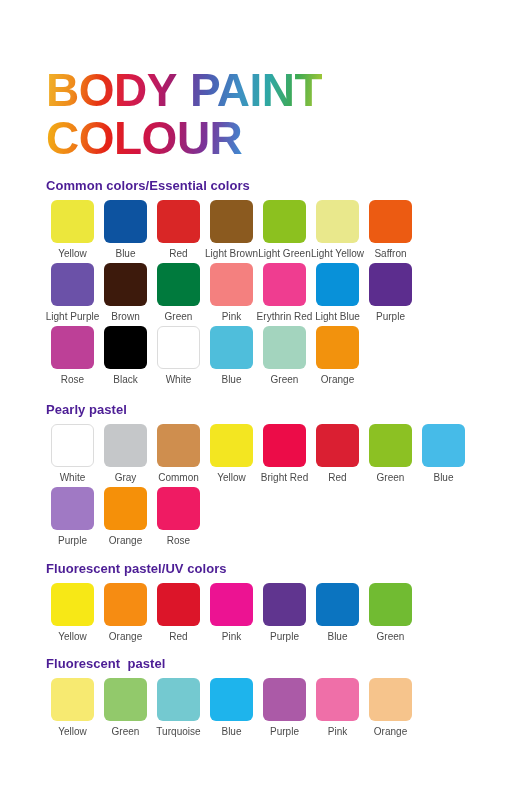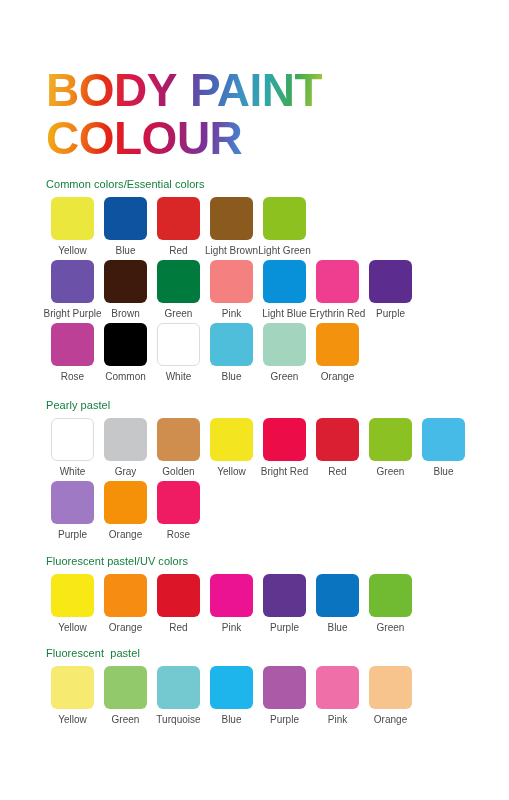--- a/index.html
+++ b/index.html
@@ -46,23 +46,23 @@
   }
   .title-line-1 { margin-bottom: 2px; }
   .title-word { display: inline-block; }
   .title-space { display: inline-block; width: 13px; }
 
   
   .section {
     padding: 0 0 0 46px;
   }
   .section-title {
-    font-size: 11px;
-    font-weight: normal;
-    color: #15803d;
+    font-size: 13px;
+    font-weight: bold;
+    color: #4c1d95;
     margin: 0 0 7px 0;
     letter-spacing: 0.05px;
     white-space: pre;
   }
   .sec-common   { margin-top: 17px; }
   .sec-pearly   { margin-top: 17px; }
   .sec-fluo     { margin-top: 15px; }
   .sec-pastel   { margin-top: 14px; }
 
   .swatch-row {
@@ -124,59 +124,67 @@
             <div class="swatch-label">Red</div>
           </div>
           <div class="swatch-cell">
             <div class="swatch" style="background: rgb(139, 90, 31);"></div>
             <div class="swatch-label">Light Brown</div>
           </div>
           <div class="swatch-cell">
             <div class="swatch" style="background: rgb(140, 193, 31);"></div>
             <div class="swatch-label">Light Green</div>
           </div>
+          <div class="swatch-cell">
+            <div class="swatch" style="background: rgb(233, 232, 140);"></div>
+            <div class="swatch-label">Light Yellow</div>
+          </div>
+          <div class="swatch-cell">
+            <div class="swatch" style="background: rgb(236, 91, 18);"></div>
+            <div class="swatch-label">Saffron</div>
+          </div>
         </div>
         <div class="swatch-row">
           <div class="swatch-cell">
             <div class="swatch" style="background: rgb(107, 81, 168);"></div>
-            <div class="swatch-label">Bright Purple</div>
+            <div class="swatch-label">Light Purple</div>
           </div>
           <div class="swatch-cell">
             <div class="swatch" style="background: rgb(61, 26, 12);"></div>
             <div class="swatch-label">Brown</div>
           </div>
           <div class="swatch-cell">
             <div class="swatch" style="background: rgb(0, 122, 61);"></div>
             <div class="swatch-label">Green</div>
           </div>
           <div class="swatch-cell">
             <div class="swatch" style="background: rgb(244, 128, 127);"></div>
             <div class="swatch-label">Pink</div>
           </div>
           <div class="swatch-cell">
+            <div class="swatch" style="background: rgb(239, 61, 144);"></div>
+            <div class="swatch-label">Erythrin Red</div>
+          </div>
+          <div class="swatch-cell">
             <div class="swatch" style="background: rgb(8, 145, 217);"></div>
             <div class="swatch-label">Light Blue</div>
           </div>
           <div class="swatch-cell">
-            <div class="swatch" style="background: rgb(239, 61, 144);"></div>
-            <div class="swatch-label">Erythrin Red</div>
-          </div>
-          <div class="swatch-cell">
             <div class="swatch" style="background: rgb(92, 45, 142);"></div>
             <div class="swatch-label">Purple</div>
           </div>
         </div>
         <div class="swatch-row">
           <div class="swatch-cell">
             <div class="swatch" style="background: rgb(189, 64, 151);"></div>
             <div class="swatch-label">Rose</div>
           </div>
           <div class="swatch-cell">
             <div class="swatch" style="background: rgb(0, 0, 0);"></div>
-            <div class="swatch-label">Common</div>
+            <div class="swatch-label">Black</div>
           </div>
           <div class="swatch-cell">
             <div class="swatch bordered" style="background: rgb(255, 255, 255);"></div>
             <div class="swatch-label">White</div>
           </div>
           <div class="swatch-cell">
             <div class="swatch" style="background: rgb(79, 190, 219);"></div>
             <div class="swatch-label">Blue</div>
           </div>
           <div class="swatch-cell">
@@ -195,21 +203,21 @@
           <div class="swatch-cell">
             <div class="swatch bordered" style="background: rgb(255, 255, 255);"></div>
             <div class="swatch-label">White</div>
           </div>
           <div class="swatch-cell">
             <div class="swatch" style="background: rgb(197, 199, 201);"></div>
             <div class="swatch-label">Gray</div>
           </div>
           <div class="swatch-cell">
             <div class="swatch" style="background: rgb(207, 142, 78);"></div>
-            <div class="swatch-label">Golden</div>
+            <div class="swatch-label">Common</div>
           </div>
           <div class="swatch-cell">
             <div class="swatch" style="background: rgb(243, 230, 33);"></div>
             <div class="swatch-label">Yellow</div>
           </div>
           <div class="swatch-cell">
             <div class="swatch" style="background: rgb(236, 12, 72);"></div>
             <div class="swatch-label">Bright Red</div>
           </div>
           <div class="swatch-cell">

